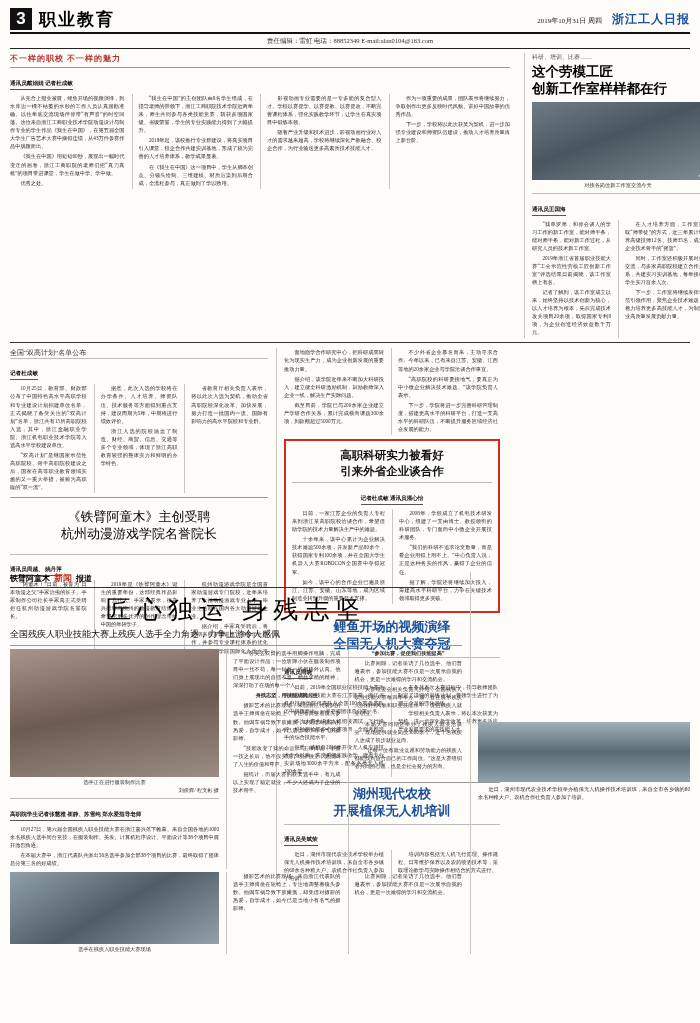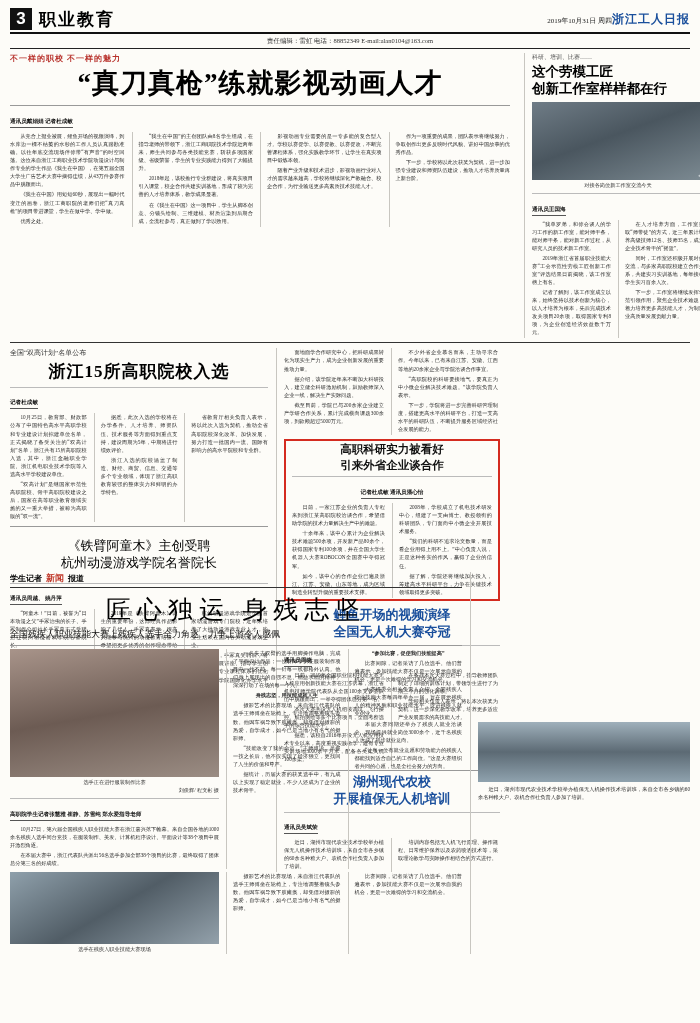--- a/index.html
+++ b/index.html
@@ -11,21 +11,21 @@
   .pagepad{position:absolute;left:10px;top:6px;width:680px;height:1010px;}
 
   
   .masthead{display:flex;align-items:center;height:26px;border-bottom:2px solid #111;}
   .pagenum{
     width:22px;height:22px;background:#111;color:#fff;font-size:17px;
     font-weight:bold;display:flex;align-items:center;justify-content:center;
     font-family:"Liberation Sans",sans-serif;
   }
   .section-title{font-size:17px;font-weight:bold;margin-left:7px;letter-spacing:2px;font-family:Liberation Mono, monospace;}
-  .mast-right{margin-left:auto;display:flex;align-items:flex-end;}
+  .mast-right{margin-left:auto;display:flex;align-items:flex-end;gap:10px;}
   .mast-date{font-size:7px;color:#222;padding-bottom:2px;}
   .paper-logo{font-size:12px;font-weight:bold;color:#1a4f9c;letter-spacing:1px;}
 
   .editorbar{
     display:flex;justify-content:center;gap:16px;font-size:6.5px;color:#333;
     padding:3px 0 2px 0;border-bottom:1px solid #222;
   }
 
   
   .rule{border-top:1px solid #999;margin:3px 0;}
@@ -66,21 +66,21 @@
   .midzone{display:flex;margin-top:5px;}
   .midleft{width:258px;}
   .midcenter{width:182px;margin-left:8px;border-left:1px solid #c8c6c0;padding-left:7px;}
   .midright{width:216px;margin-left:8px;border-left:1px solid #c8c6c0;padding-left:7px;}
 
   .mid-kicker{font-size:7px;text-align:left;color:#333;}
   .mid-head{font-size:17px;font-weight:bold;text-align:center;margin:2px 0 4px;letter-spacing:1px;}
   .mid-head2{font-size:13px;font-weight:normal;text-align:center;line-height:1.3;margin:11px 0;}
   .zhuang-head{font-size:20px;font-weight:bold;text-align:center;letter-spacing:3px;margin:2px 0 4px;}
 
-  .redbox{border:2px solid #d42b20;padding:1px 6px;margin-top:4px;}
+  .redbox{border:2px solid #d42b20;padding:7px 6px;margin-top:4px;}
   .redbox .rb-head{font-size:11.5px;font-weight:bold;line-height:1.35;text-align:center;color:#111;}
 
   
   .botzone{display:flex;margin-top:6px;}
   .botleft{width:452px;}
   .botright{width:216px;margin-left:8px;border-left:1px solid #c8c6c0;padding-left:7px;}
 
   .studentbar{display:flex;align-items:center;gap:4px;border-bottom:1px solid #333;padding-bottom:2px;}
   .studentbar .lbl{font-size:8px;font-weight:bold;}
   .studentbar .red{color:#c0392b;font-weight:bold;font-size:9px;}
@@ -108,21 +108,20 @@
   <div class="editorbar">
     <span>责任编辑：雷虹   电话：88852349   E-mail:alan0104@163.com</span>
   </div>
 
   <div class="topzone">
 
     <div class="topleft">
       <div class="kicker">
         <span>不一样的职校  不一样的魅力</span>
       </div>
-      <div class="lead-head">“真刀真枪”练就影视动画人才</div>
       <div class="rule"></div>
       <div style="margin-top:3px;">
         <span class="byline">通讯员戴娟娟 记者杜成敏</span>
       </div>
       <div class="cols4" style="margin-top:2px;">
         <div class="tiny">
           <p>从竞合上报业被展，鲤鱼开场的视频演绎，到水库边一棵不枯萎的水杉的工作人员认真踏勘准确。以往年底交流现场伴你带“有声音”的时空回荡。这位来自浙江工商职业技术学院动漫设计与制作专业的学生作品《我生在中国》，在第五届全国大学生广告艺术大赛中摘得佳绩，从43万件参赛作品中脱颖而出。</p>
           <p>《我生在中国》用短短60秒，展现出一幅时代变迁的画卷，浙江工商职院的老师们把“真刀真枪”的项目带进课堂，学生在做中学、学中做。</p>
           <p>优秀之处。</p>
         </div>
@@ -166,21 +165,20 @@
       </div>
     </div>
   </div>
 
   <div class="rule" style="margin-top:4px;border-top:1px solid #333;"></div>
 
   <div class="midzone">
 
     <div class="midleft">
       <div class="mid-kicker">全国“双高计划”名单公布</div>
-      <div class="mid-head">浙江15所高职院校入选</div>
       <div class="thin"></div>
       <div style="margin-top:2px;"><span class="byline">记者杜成敏</span></div>
       <div class="cols3" style="margin-top:2px;">
         <div class="tiny" style="width:80px;">
           <p>10月25日，教育部、财政部公布了中国特色高水平高职学校和专业建设计划拟建单位名单，正式揭晓了备受关注的“双高计划”名单，浙江共有15所高职院校入选，其中，浙江金融职业学院、浙江机电职业技术学院等入选高水平学校建设单位。</p>
           <p>“双高计划”是继国家示范性高职院校、骨干高职院校建设之后，国家在高等职业教育领域实施的又一重大举措，被称为高职版的“双一流”。</p>
         </div>
         <div class="tiny col-rule" style="width:80px;padding-left:6px;">
           <p>据悉，此次入选的学校将在办学条件、人才培养、师资队伍、技术服务等方面得到重点支持，建设周期为5年，中期将进行绩效评价。</p>
           <p>浙江入选的院校涵盖了制造、财经、商贸、信息、交通等多个专业领域，体现了浙江高职教育较强的整体实力和鲜明的办学特色。</p>
@@ -270,21 +268,21 @@
         <div class="tiny col-rule" style="width:100px;padding-left:6px;">
           <p>培训内容包括无人机飞行原理、操作规程、日常维护保养以及农药喷洒技术等，采取理论教学与实际操作相结合的方式进行。</p>
         </div>
       </div>
     </div>
   </div>
 
   <div class="botzone" style="position:absolute;left:0;top:560px;width:680px;">
     <div class="botleft">
       <div class="studentbar">
-        <span class="lbl">学生记者</span>
+        <span class="lbl">铁臂阿童木</span>
         <span class="red">新闻</span>
         <span class="lbl">报道</span>
       </div>
       <div class="big-head">匠心独运  身残志坚</div>
       <div class="big-sub">全国残疾人职业技能大赛上残疾人选手全力角逐，力争上游令人感佩</div>
       <div class="rule"></div>
 
       <div style="display:flex;gap:7px;margin-top:3px;">
         <div style="width:210px;">
           <div class="photo p4" style="height:128px;"></div>

